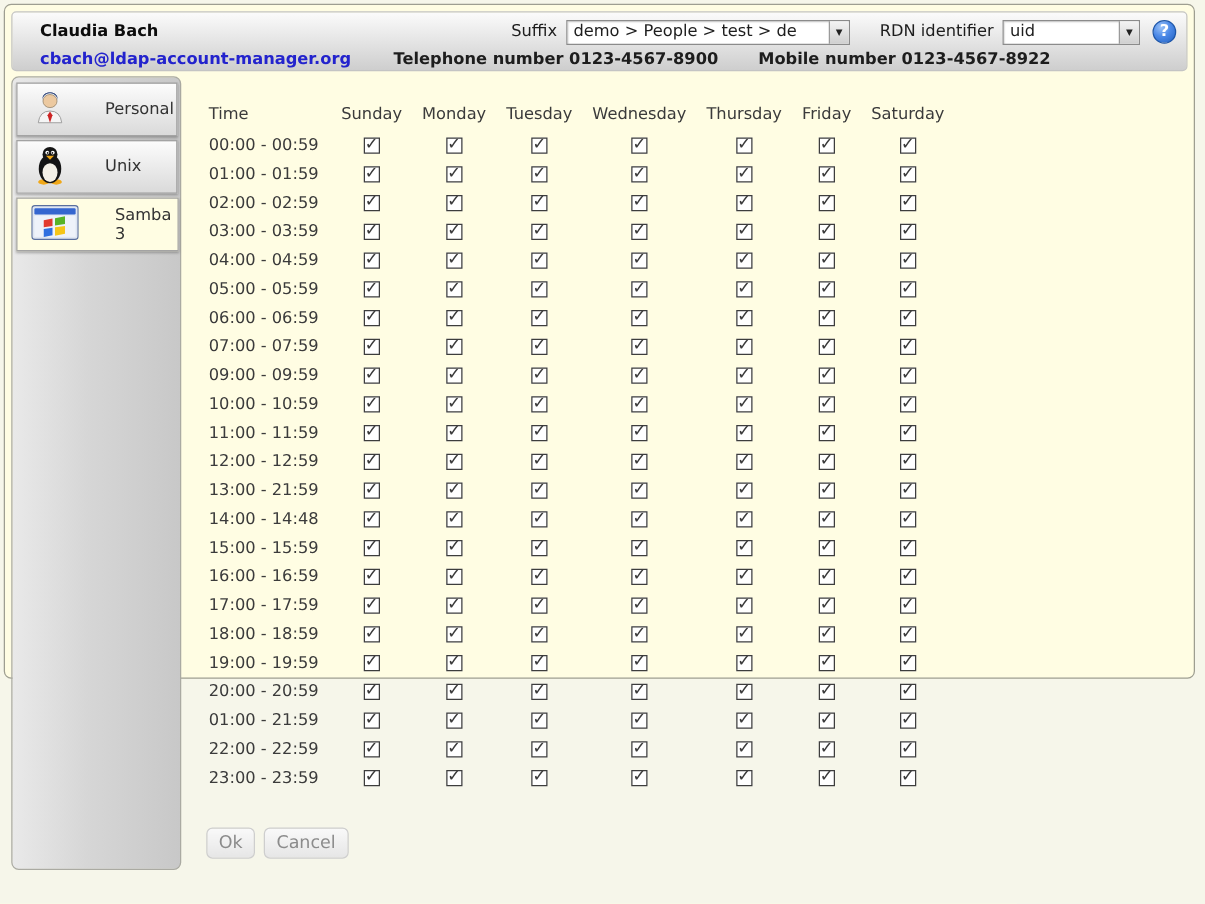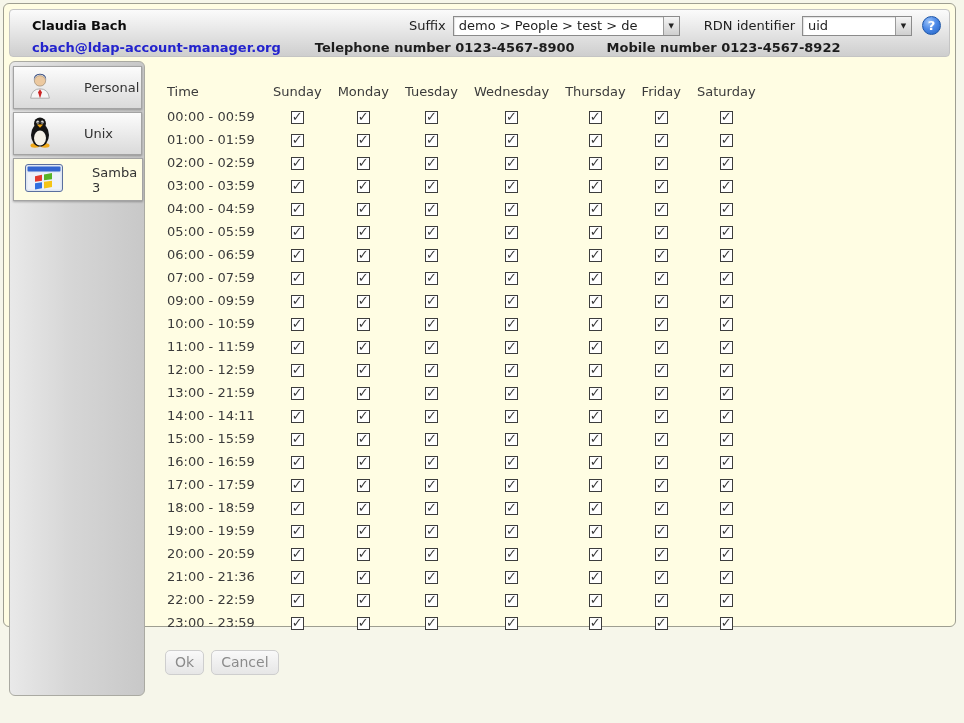--- a/index.html
+++ b/index.html
@@ -5,21 +5,21 @@
   * { box-sizing: border-box; }
   html,body { margin:0; padding:0; }
   body {
     width:964px; height:723px; position:relative;
     background:#f6f6ea;
     font-family:"DejaVu Sans","Liberation Sans",sans-serif;
     font-size:13px; color:#2b2b2b;
     overflow:hidden;
   }
   .page {
-    position:absolute; left:3px; top:3px; width:953px; height:624px;
+    position:absolute; left:3px; top:3px; width:953px; height:540px;
     background:#fffde3; border:1px solid #9e9e91; border-radius:6px;
   }
   
   .header-bar {
     position:absolute; left:5px; top:5px; right:5px; height:48px;
     background:linear-gradient(#fbfbfb,#cecece);
     border:1px solid #c4c4c4; border-radius:4px;
     padding:3px 8px 0 22px;
   }
   .header-row1 { display:flex; align-items:center; height:25px; }
@@ -79,21 +79,21 @@
   .checkbox {
     display:inline-block; width:13px; height:13px; background:#fff;
     border:1px solid #3d3d3d; position:relative; cursor:pointer;
     vertical-align:middle;
   }
   .checkbox.checked::after {
     content:"\2713"; position:absolute; left:0px; top:-3px;
     font-size:13px; color:#3a3a3a;
   }
   
-  .buttons { margin-top:16px; display:flex; gap:7px; }
+  .buttons { margin-top:28px; display:flex; gap:7px; }
   .btn {
     background:linear-gradient(#f9f9f9,#e6e6e6);
     border:1px solid #cecece; border-radius:5px; color:#8b8b8b;
     font-size:14px; font-family:inherit; padding:3px 9px 4px 9px; cursor:pointer;
   }
 </style>
 </head>
 <body>
 
 <div class="page">
@@ -306,21 +306,21 @@
             <td class="time">13:00 - 21:59</td>
             <td><span class="checkbox checked"></span></td>
             <td><span class="checkbox checked"></span></td>
             <td><span class="checkbox checked"></span></td>
             <td><span class="checkbox checked"></span></td>
             <td><span class="checkbox checked"></span></td>
             <td><span class="checkbox checked"></span></td>
             <td><span class="checkbox checked"></span></td>
           </tr>
           <tr>
-            <td class="time">14:00 - 14:11</td>
+            <td class="time">14:00 - 14:48</td>
             <td><span class="checkbox checked"></span></td>
             <td><span class="checkbox checked"></span></td>
             <td><span class="checkbox checked"></span></td>
             <td><span class="checkbox checked"></span></td>
             <td><span class="checkbox checked"></span></td>
             <td><span class="checkbox checked"></span></td>
             <td><span class="checkbox checked"></span></td>
           </tr>
           <tr>
             <td class="time">15:00 - 15:59</td>
@@ -376,21 +376,21 @@
             <td class="time">20:00 - 20:59</td>
             <td><span class="checkbox checked"></span></td>
             <td><span class="checkbox checked"></span></td>
             <td><span class="checkbox checked"></span></td>
             <td><span class="checkbox checked"></span></td>
             <td><span class="checkbox checked"></span></td>
             <td><span class="checkbox checked"></span></td>
             <td><span class="checkbox checked"></span></td>
           </tr>
           <tr>
-            <td class="time">21:00 - 21:36</td>
+            <td class="time">01:00 - 21:59</td>
             <td><span class="checkbox checked"></span></td>
             <td><span class="checkbox checked"></span></td>
             <td><span class="checkbox checked"></span></td>
             <td><span class="checkbox checked"></span></td>
             <td><span class="checkbox checked"></span></td>
             <td><span class="checkbox checked"></span></td>
             <td><span class="checkbox checked"></span></td>
           </tr>
           <tr>
             <td class="time">22:00 - 22:59</td>

